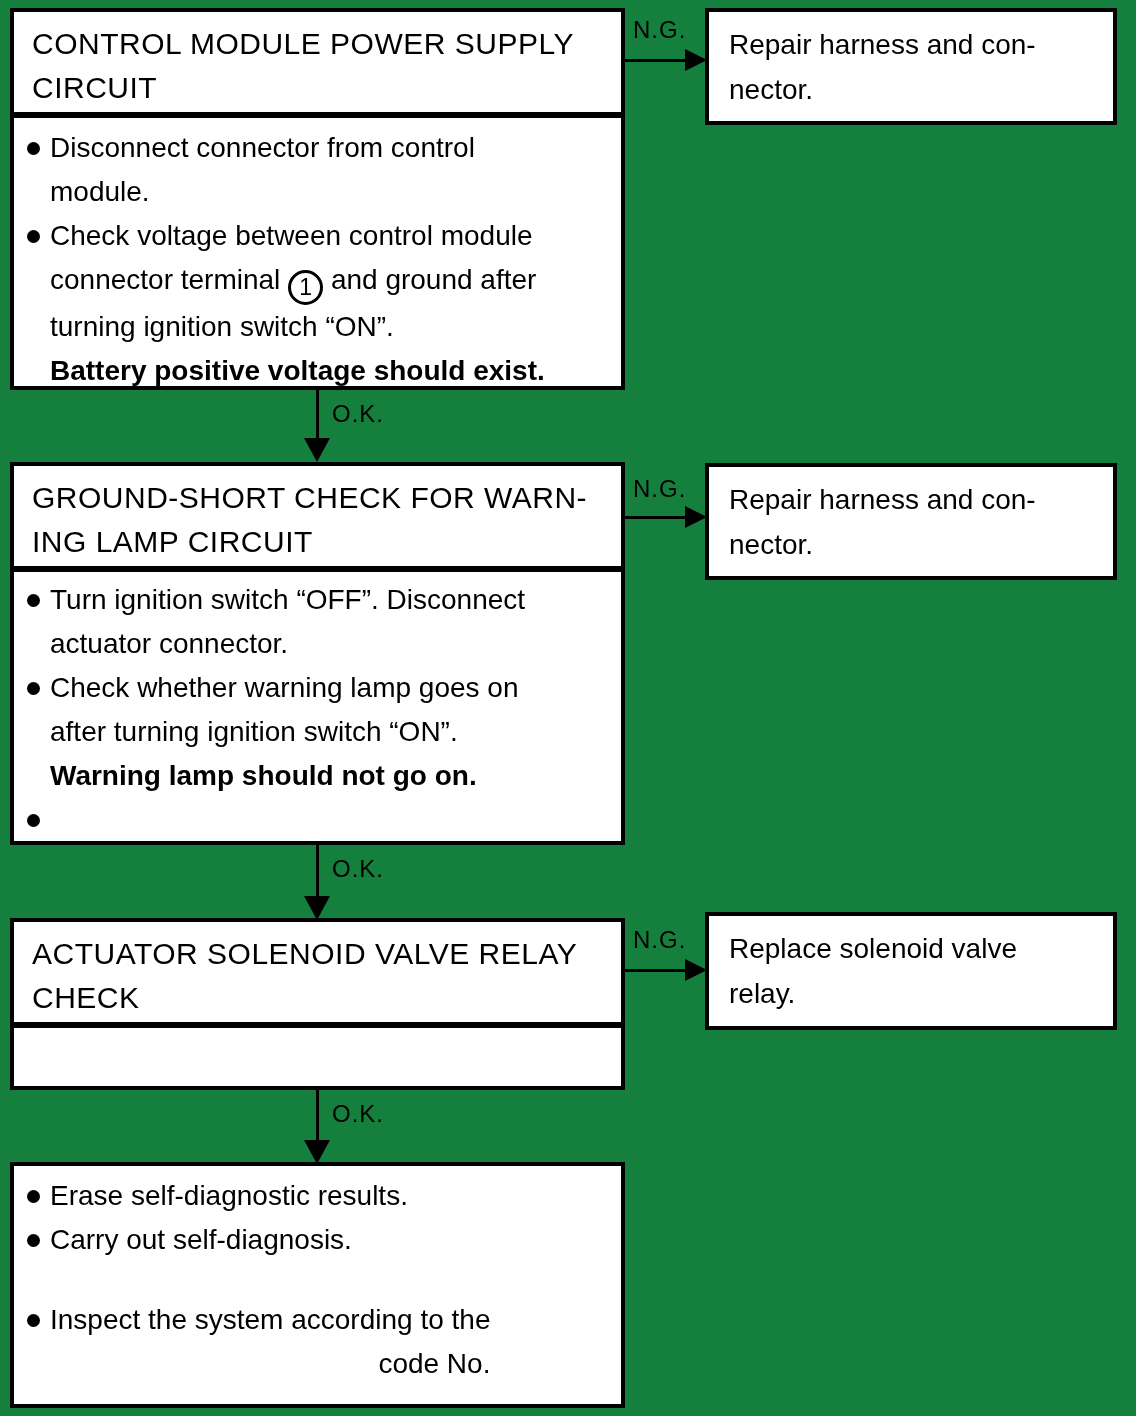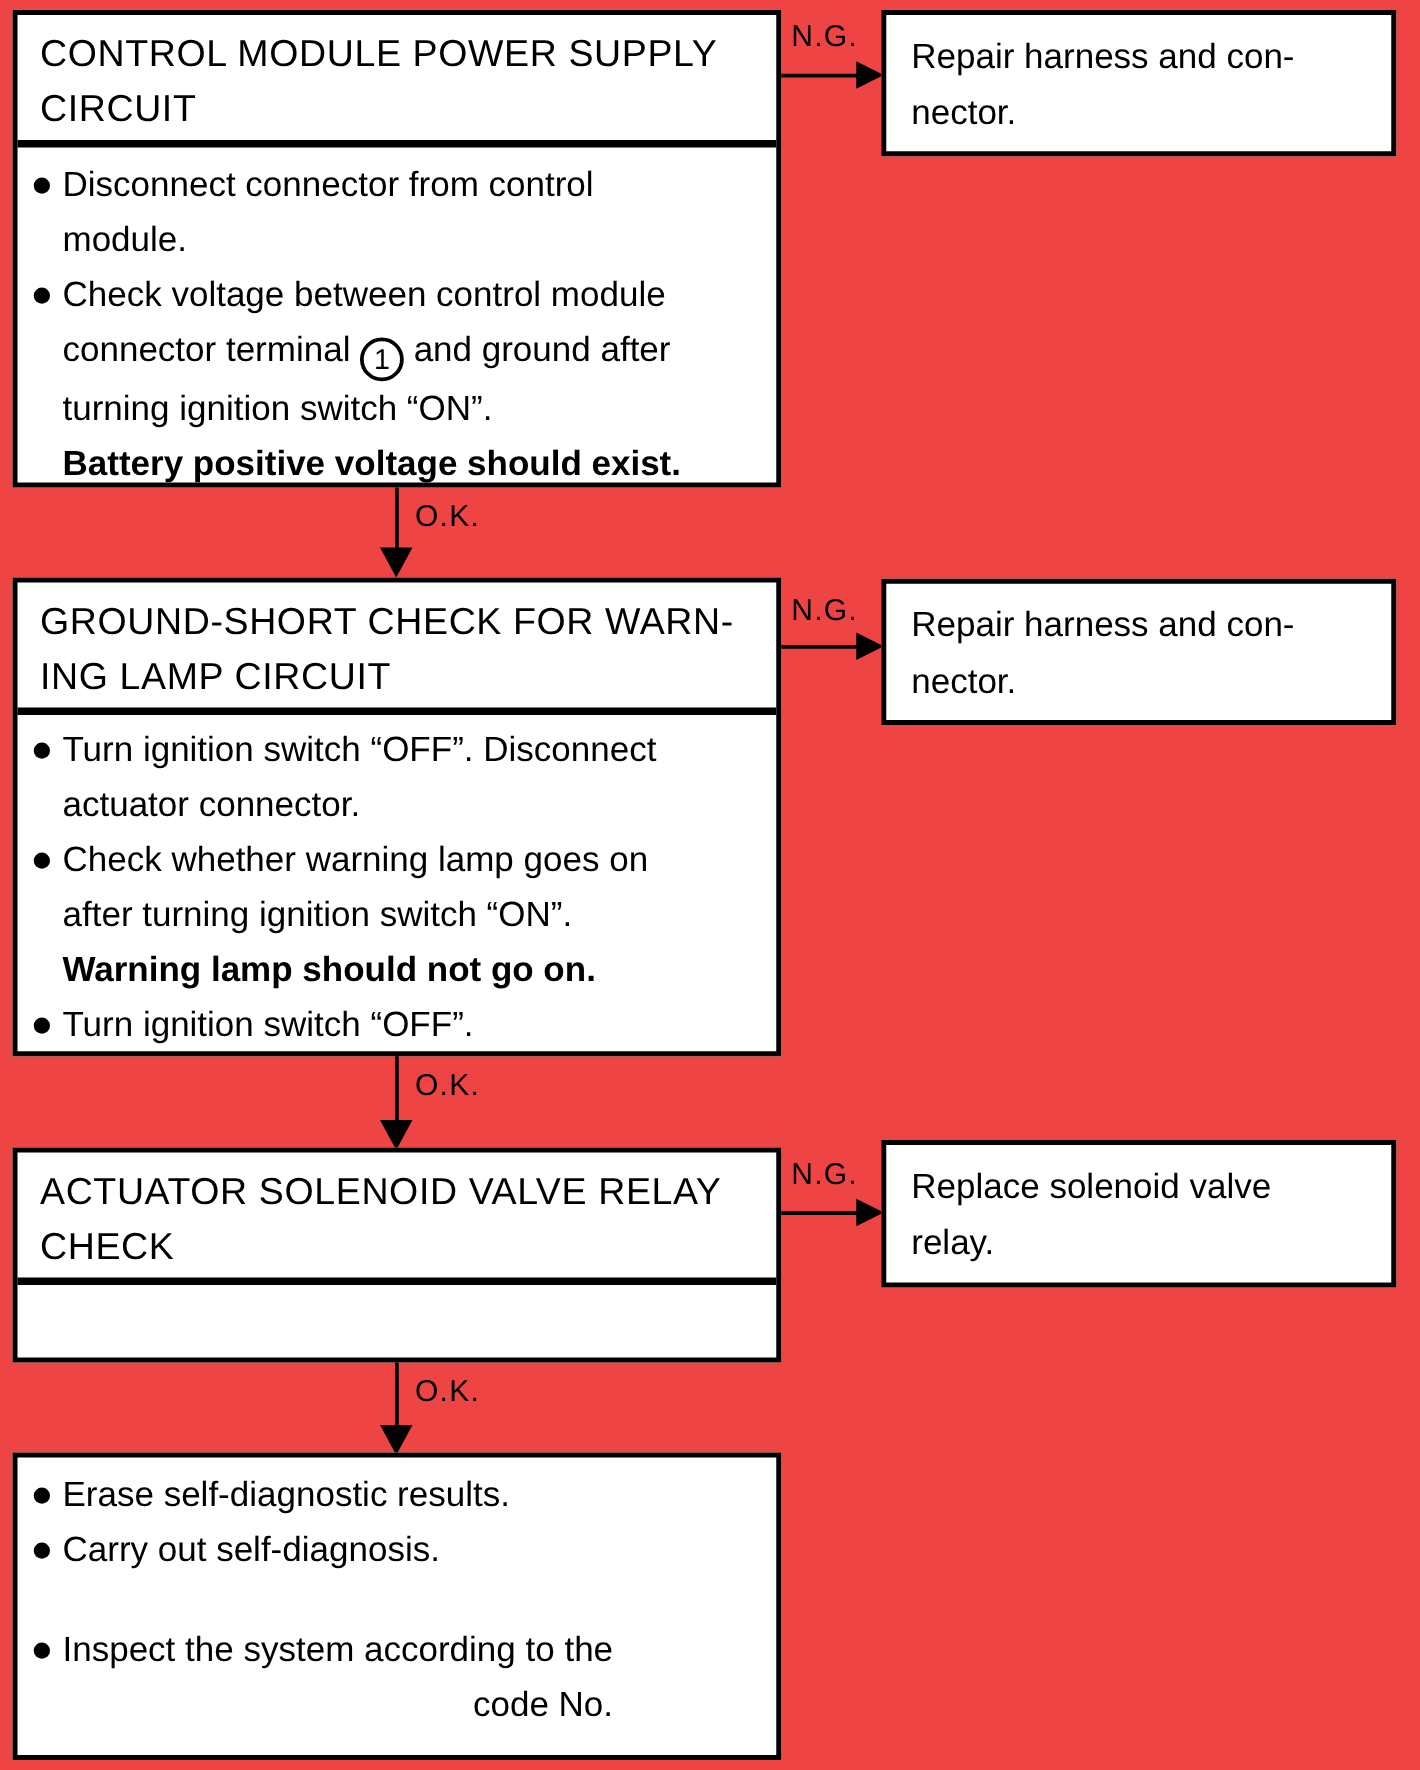--- a/index.html
+++ b/index.html
@@ -1,20 +1,20 @@
 <!DOCTYPE html>
 <html><head>
 <meta charset="utf-8">
 <style>
   * { margin:0; padding:0; box-sizing:border-box; }
   html,body { background:#fff; }
   .page {
     position:relative;
     width:1136px; height:1416px;
-    background:#ef4444;
+    background:#15803d;
     color:#000;
     font-family:"Liberation Sans", sans-serif;
     overflow:hidden;
     text-decoration:underline;
   }
   
   .main-box {
     position:absolute; left:10px; width:615px;
     border:4px solid #000; background:#fff;
   }
@@ -110,21 +110,20 @@
           <div class="btext">Turn ignition switch “OFF”. Disconnect
 actuator connector.</div>
         </div>
       <div class="bullet">
           <span class="dot"></span>
           <div class="btext"><span>Check whether warning lamp goes on
 after turning ignition switch “ON”.</span><span class="bold-line">Warning lamp should not go on.</span></div>
         </div>
       <div class="bullet">
           <span class="dot"></span>
-          <div class="btext">Turn ignition switch “OFF”.</div>
         </div>
     </div>
   </div>
 
   <div class="lbl ng2">N.G.</div>
   <div class="hline" style="top:516px;"></div>
   <div class="hhead" style="top:506px;"></div>
   <div class="side-box" style="top:463px;height:117px;">Repair harness and con-
 nector.</div>
 

